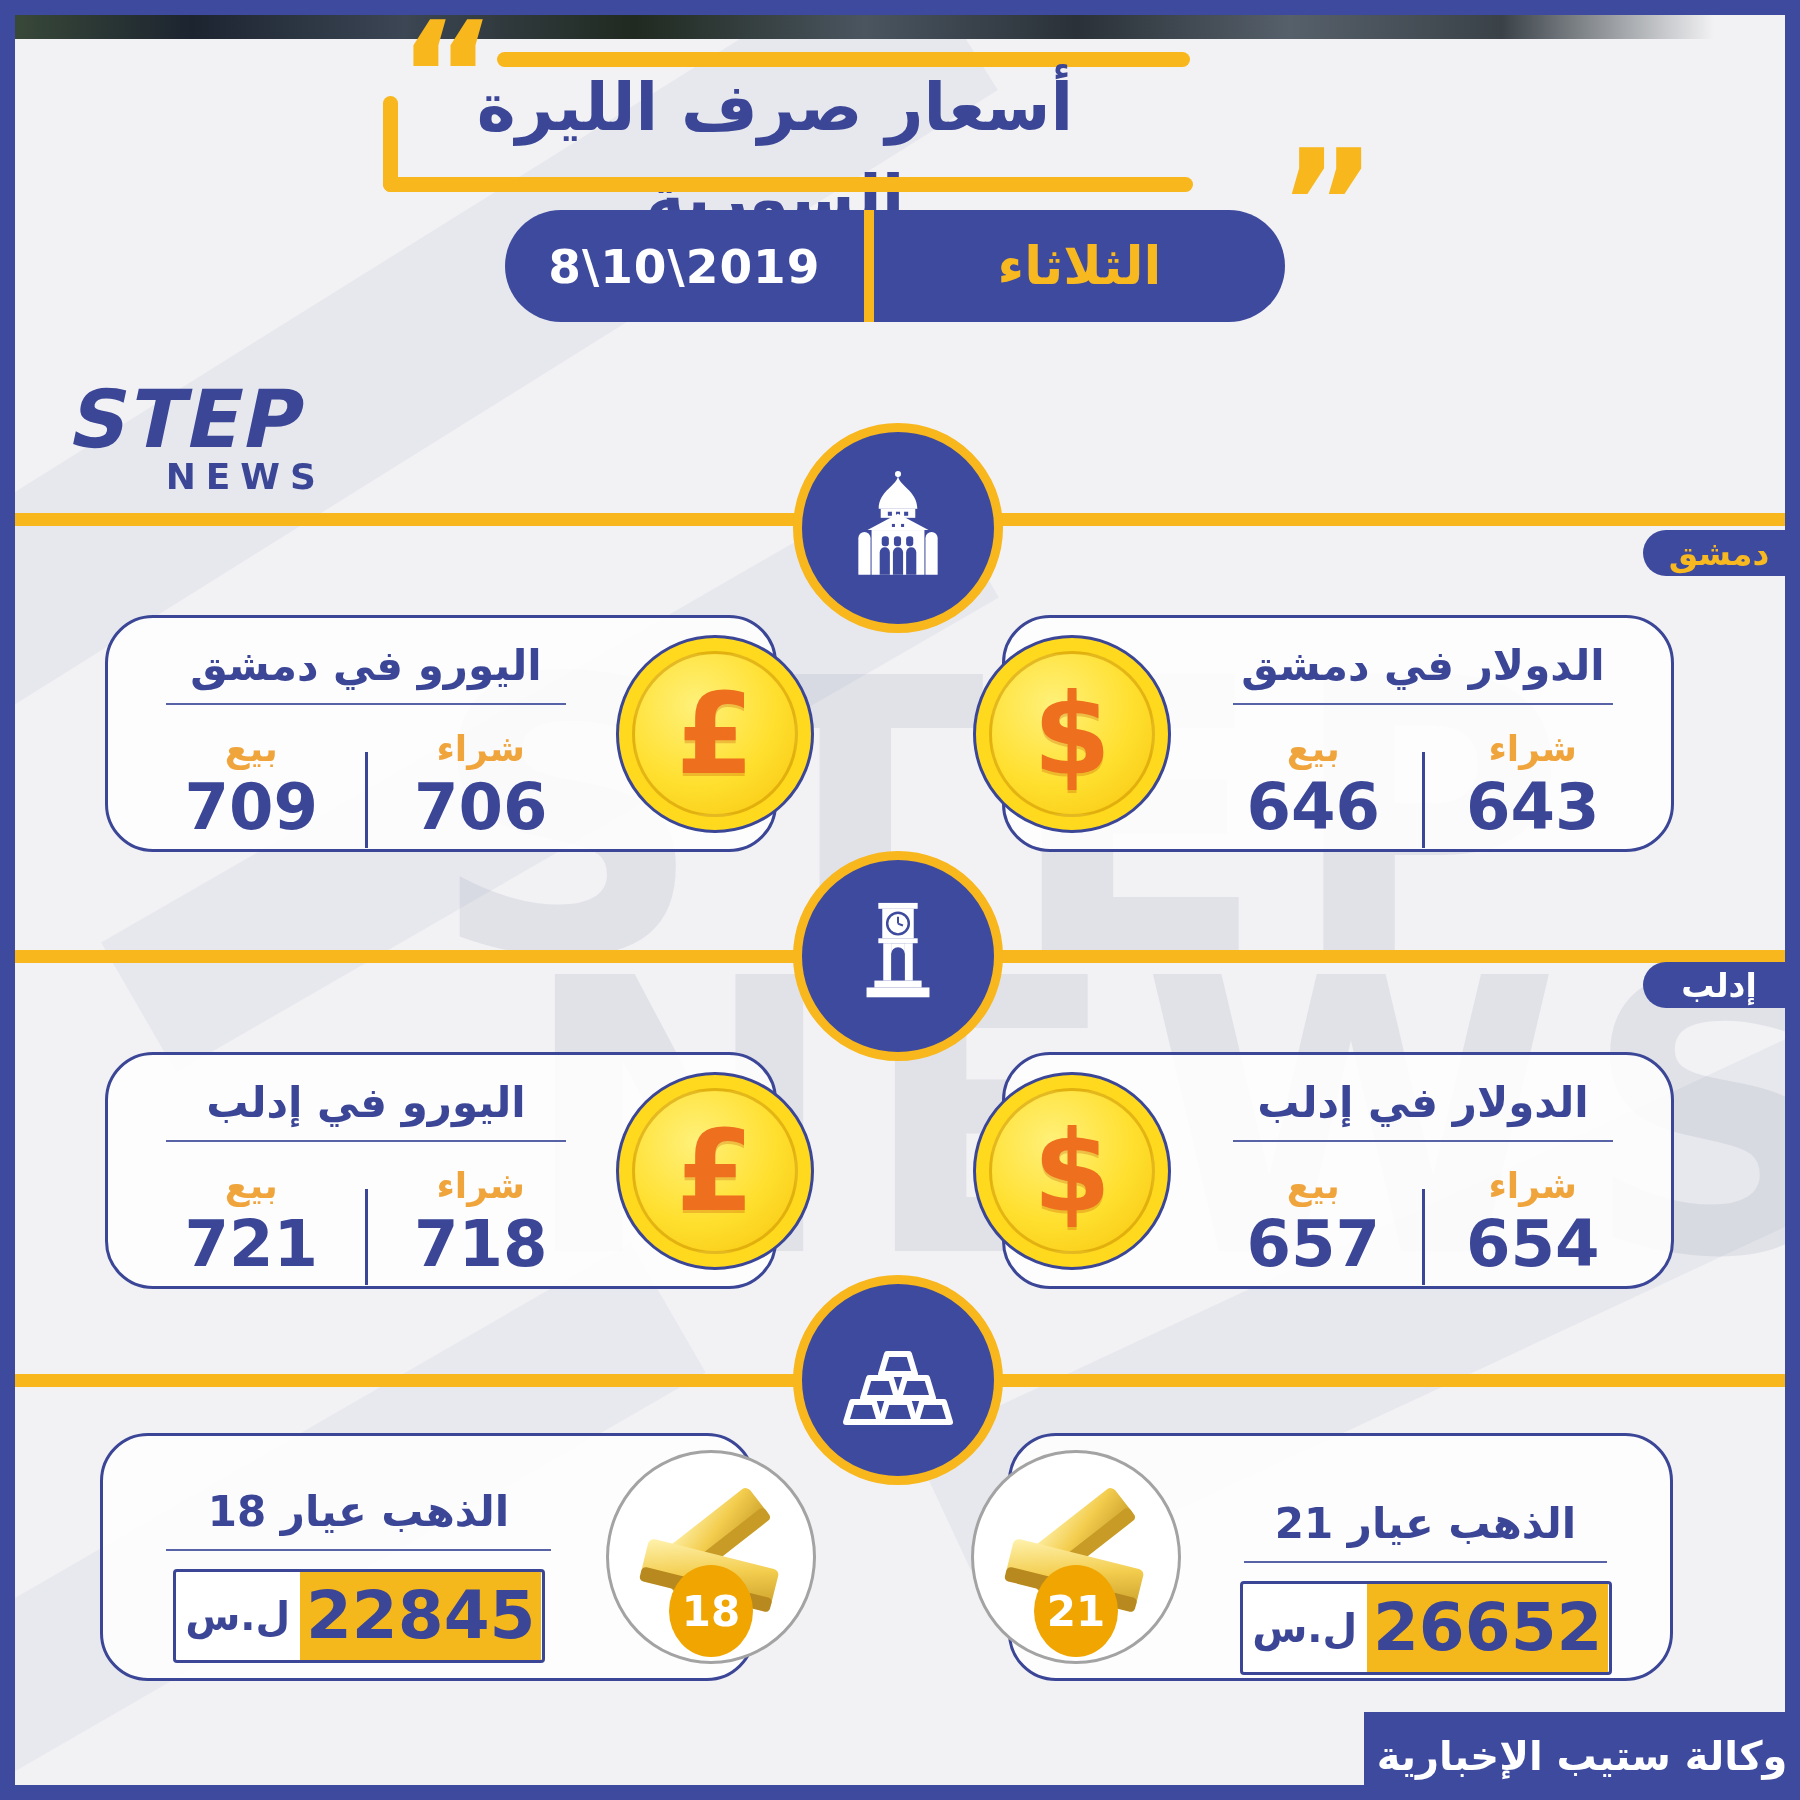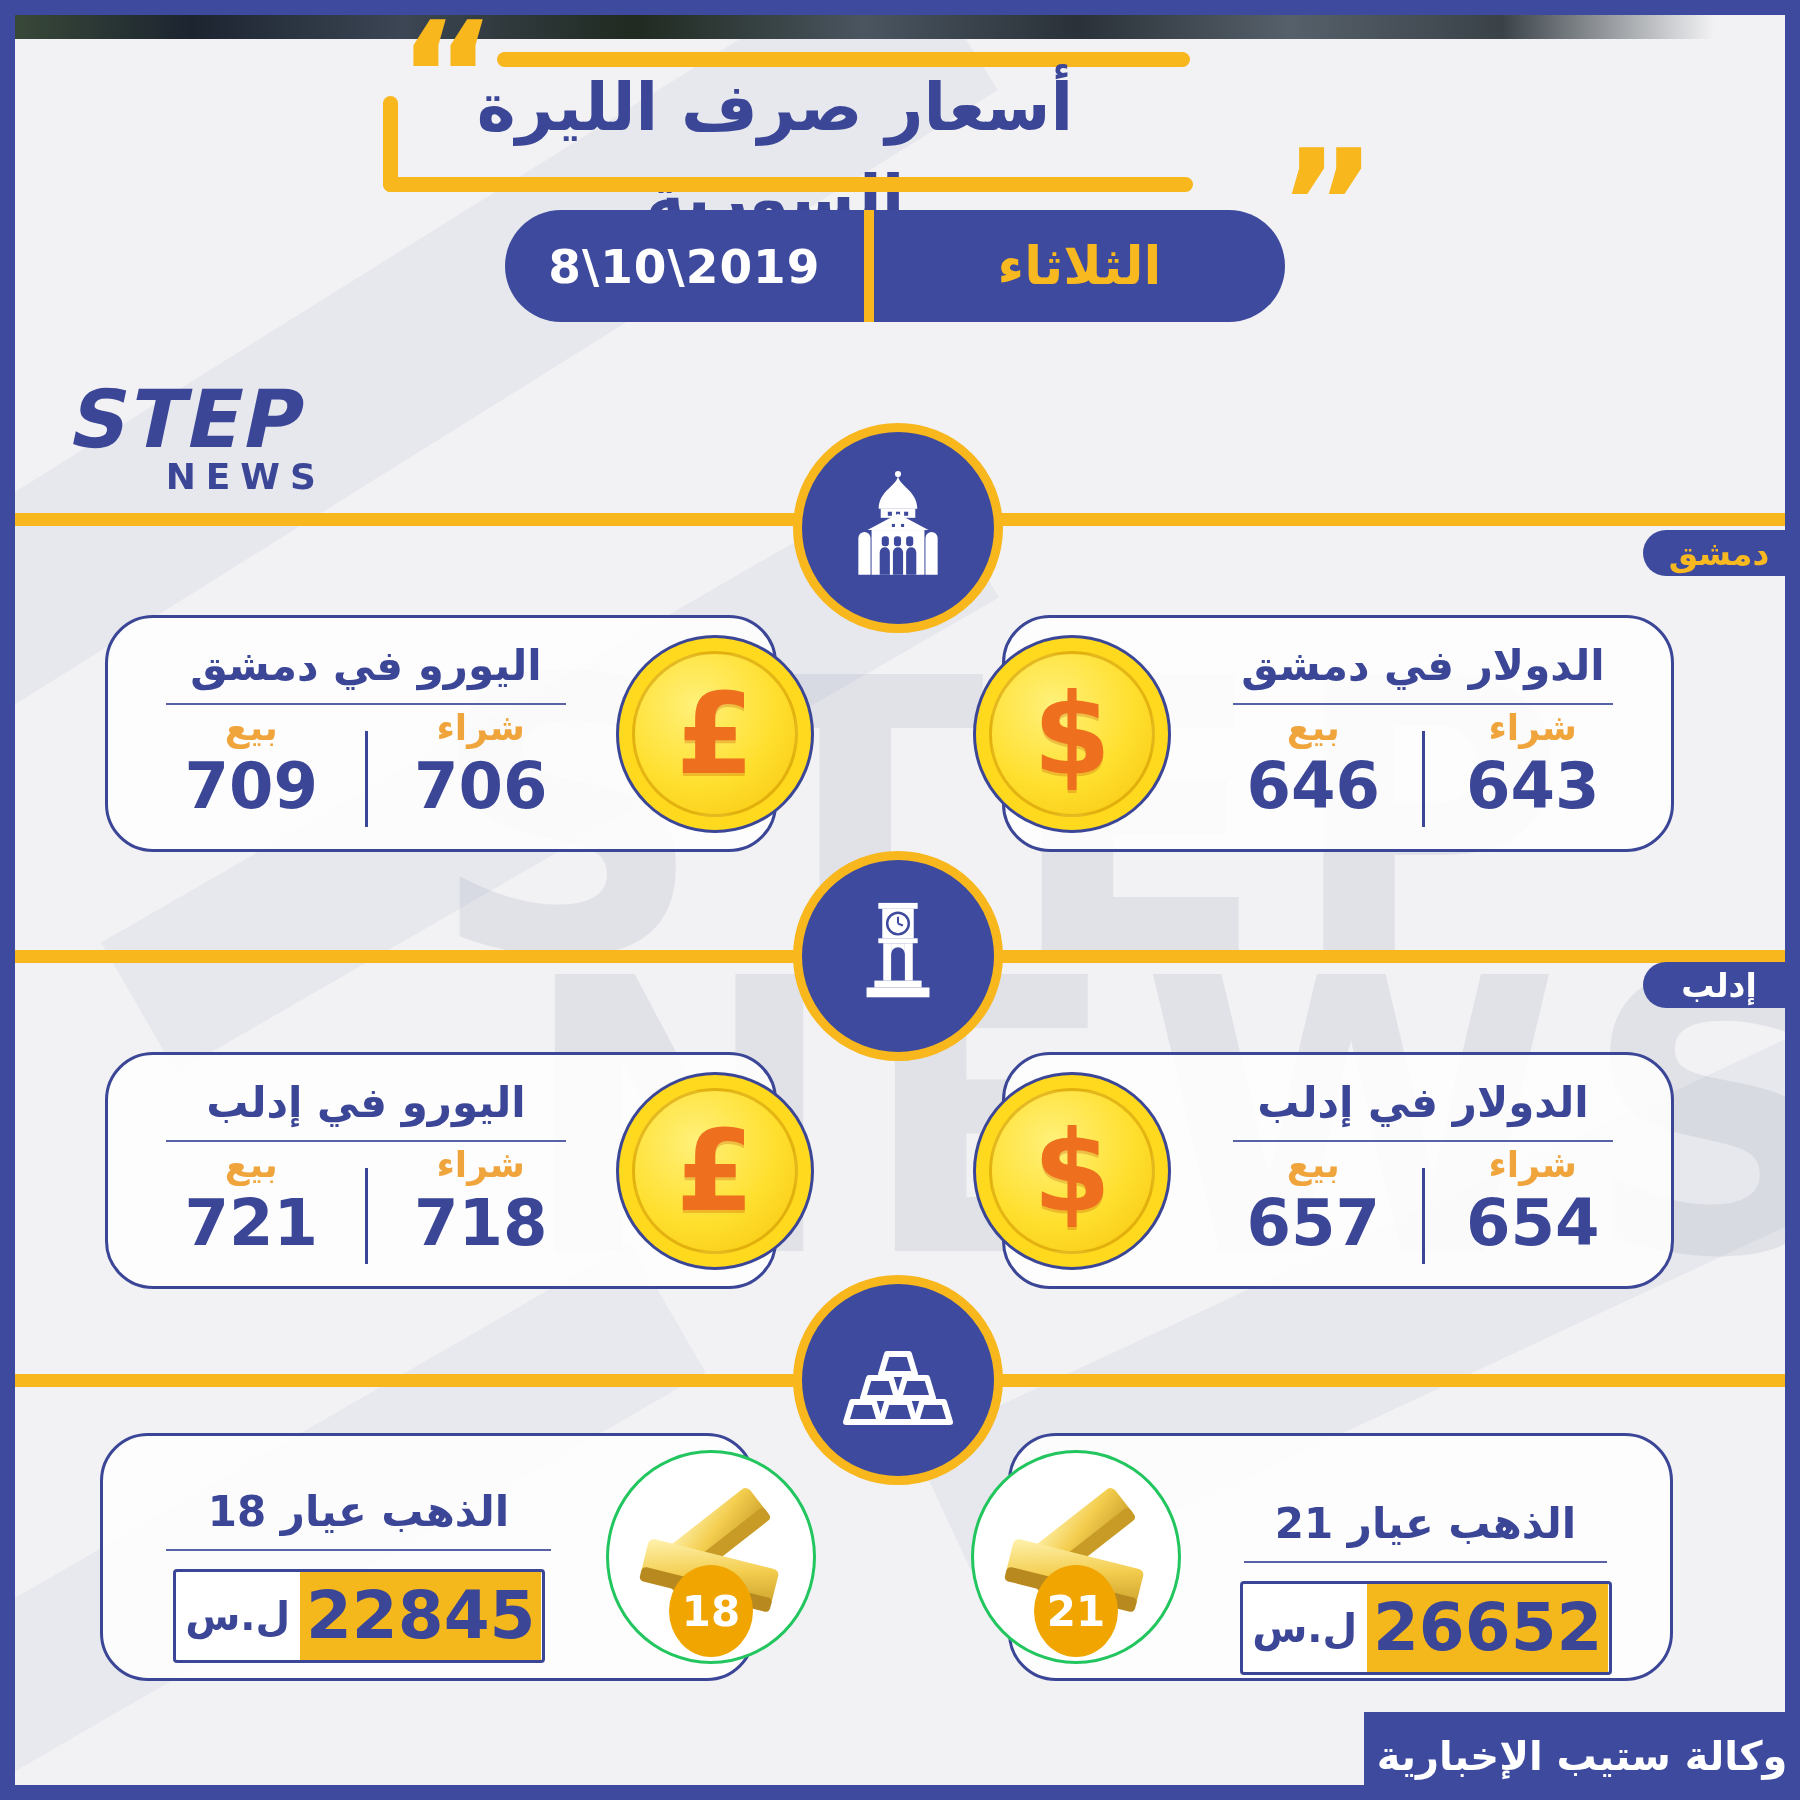--- a/index.html
+++ b/index.html
@@ -20,32 +20,32 @@
     background:#ffd91e;top:50%;transform:translateY(-50%);z-index:5;}
   .coin-inner{position:absolute;inset:13px;border-radius:50%;border:3px solid rgba(206,148,0,.55);
     background:radial-gradient(circle at 38% 32%, #fff17a 0%, #ffdf2e 55%, #f6c50e 100%);
     display:flex;align-items:center;justify-content:center;}
   .coin-symbol{font-size:112px;font-weight:bold;color:#ee6f1e;text-shadow:0 3px 0 rgba(186,64,0,.25);line-height:1;}
   .coin-right{right:-40px;} .coin-left{left:-32px;}
   .card-body{position:absolute;top:0;bottom:0;}
   .body-euro{left:30px;right:180px;} .body-dollar{left:200px;right:30px;}
   .card-title{margin-top:22px;text-align:center;font-size:42px;font-weight:bold;color:#3b4697;line-height:1.25;}
   .hrule{height:2px;background:rgba(59,70,151,.85);margin:10px 28px 0 28px;}
-  .vals{display:flex;align-items:stretch;margin-top:0;}
+  .vals{display:flex;align-items:stretch;margin-top:21px;}
   .vcol{flex:1;text-align:center;}
   .vlbl{display:block;font-size:36px;font-weight:bold;color:#f0a43c;line-height:1.25;}
   .vnum{display:block;font-size:64px;font-weight:bold;color:#3b4697;line-height:1.15;}
   .vdiv{width:3px;height:96px;background:#3b4697;margin-top:26px;}
   .gold-body-left{left:35px;right:173px;margin-top:28px;} .gold-body-right{left:205px;right:35px;margin-top:40px;}
   .price-box{display:flex;align-items:stretch;box-sizing:border-box;margin:18px auto 0 auto;width:372px;height:94px;
     background:#ffffff;border:3px solid #3b4697;border-radius:4px;overflow:hidden;}
   .unit-part{width:34%;display:flex;align-items:center;justify-content:center;font-size:40px;font-weight:bold;color:#3b4697;}
   .num-part{width:66%;background:#f5b81c;display:flex;align-items:center;justify-content:center;font-size:66px;font-weight:bold;color:#3b4697;}
   .medal{position:absolute;width:210px;height:214px;box-sizing:border-box;border-radius:50%;background:#ffffff;
-    border:3px solid #22c55e;top:50%;transform:translateY(-50%);z-index:5;}
+    border:3px solid #a3a3a3;top:50%;transform:translateY(-50%);z-index:5;}
   .medal-right{right:-64px;} .medal-left{left:-40px;}
   .badge{position:absolute;bottom:4px;left:50%;transform:translateX(-50%);width:84px;height:92px;border-radius:50%;
     background:#f0a500;color:#fff;font-size:42px;font-weight:bold;display:flex;align-items:center;justify-content:center;}
   .quote{position:absolute;font-size:150px;font-weight:bold;color:#f7b71d;line-height:1;z-index:5;}
   .bar{position:absolute;background:#f7b71d;border-radius:8px;z-index:5;}
   .page-title{position:absolute;left:360px;top:62px;width:830px;text-align:center;font-size:66px;font-weight:bold;
     color:#3b4697;z-index:5;line-height:1.4;}
   .date-pill{position:absolute;left:505px;top:210px;width:780px;height:112px;background:#3d4a9e;border-radius:56px;
     display:flex;align-items:stretch;z-index:5;overflow:hidden;}
   .date-part{flex:0 0 46%;display:flex;align-items:center;justify-content:center;color:#ffffff;font-size:47px;font-weight:bold;letter-spacing:1px;}

